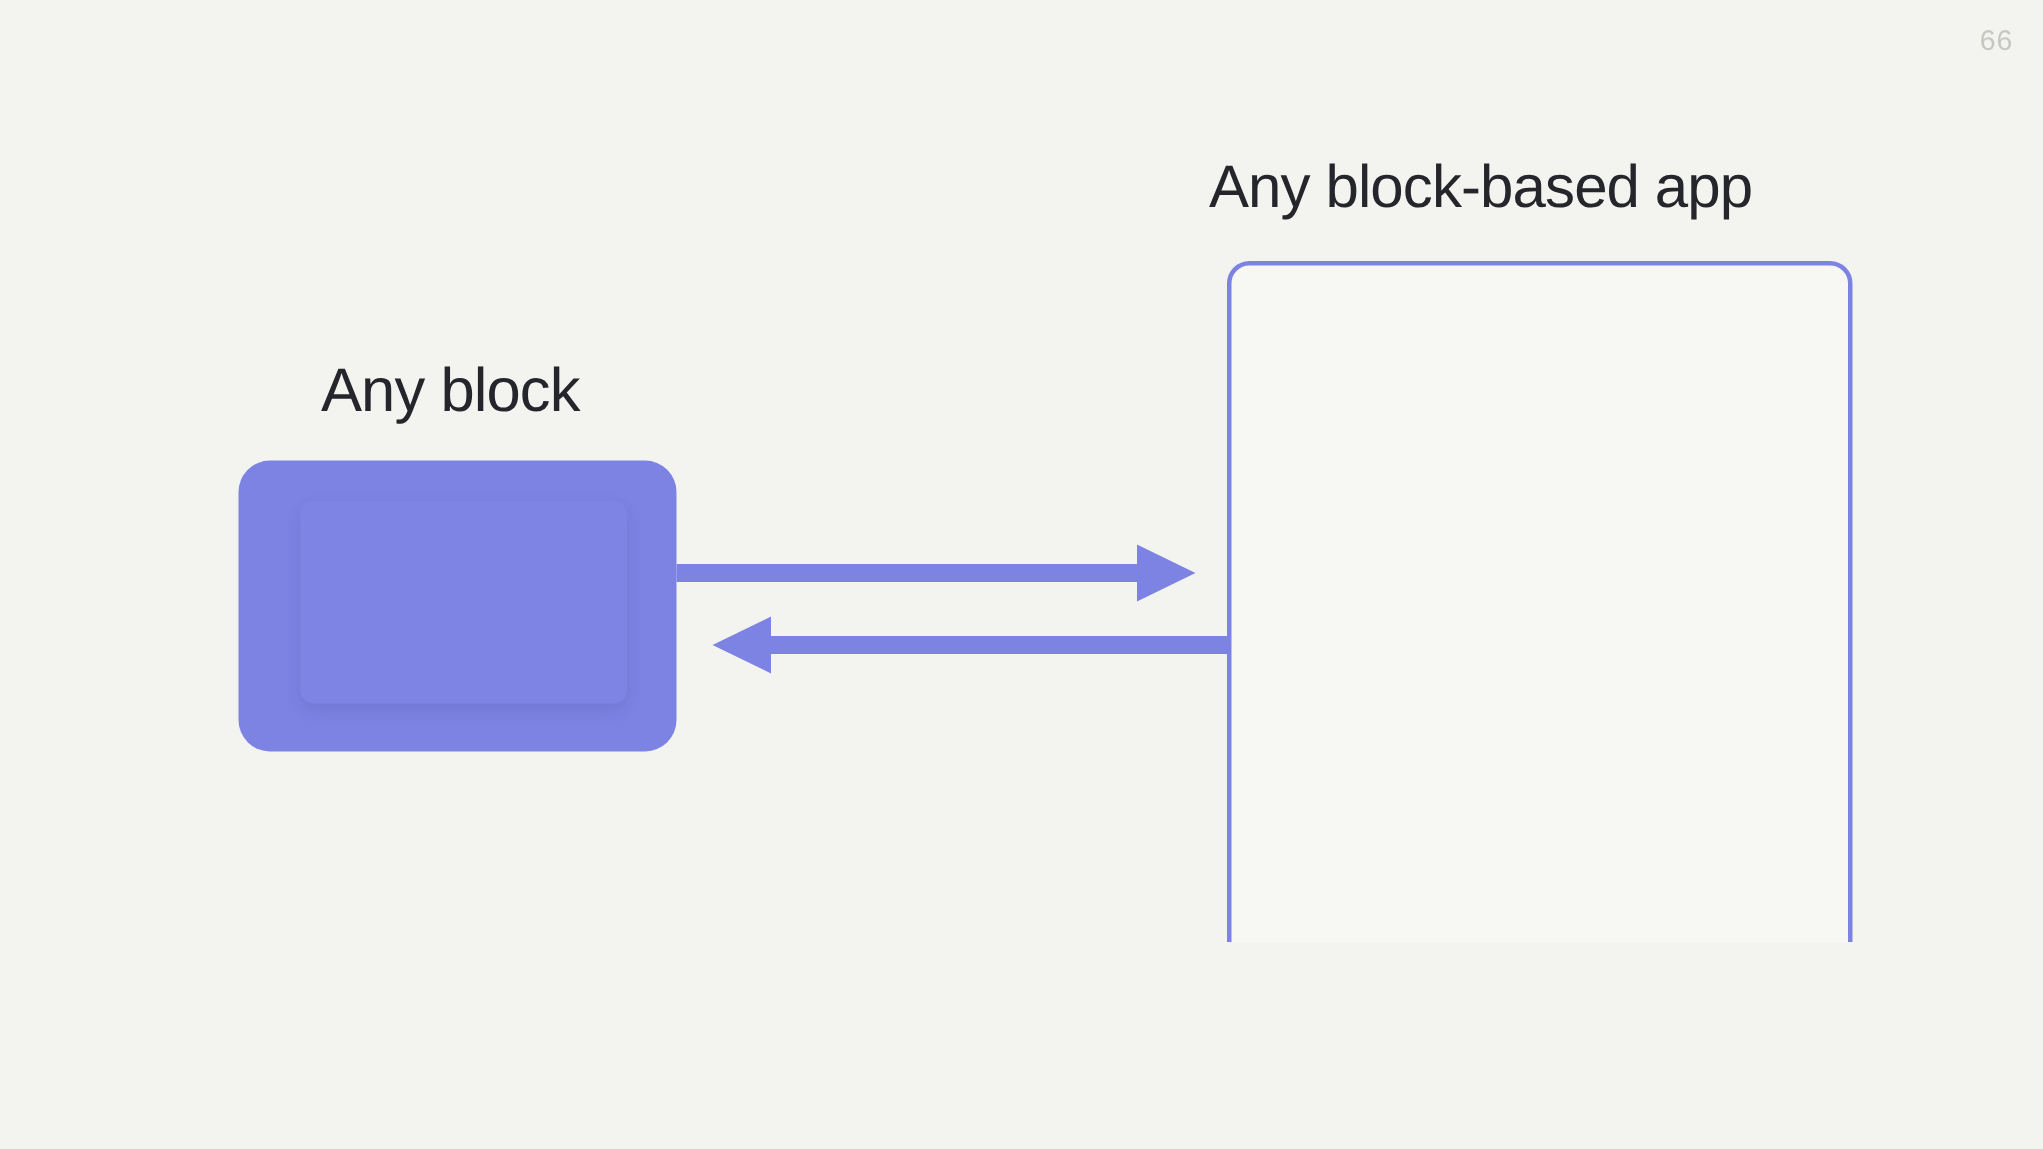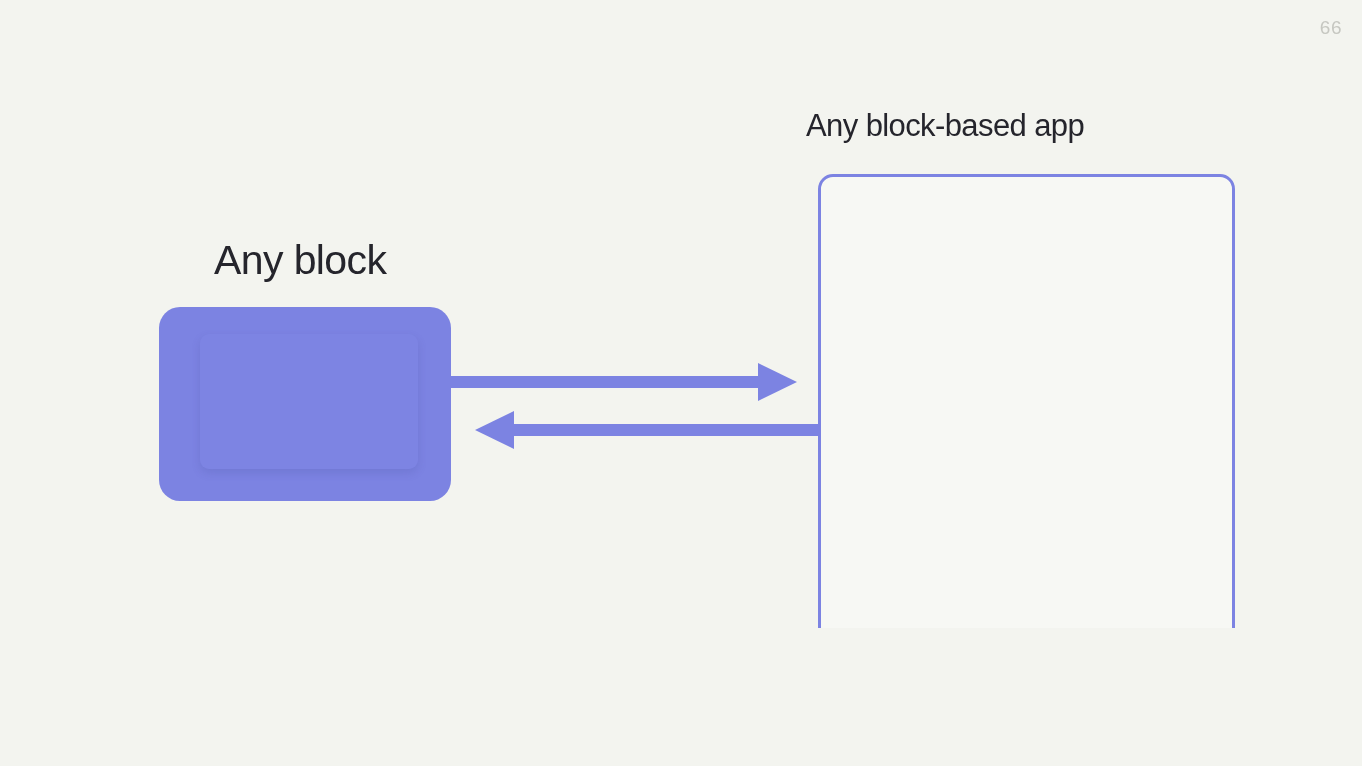--- a/index.html
+++ b/index.html
@@ -36,21 +36,21 @@
     position: absolute;
     color: #25252c;
     font-family: "Liberation Sans", sans-serif;
     font-weight: 400;
     white-space: nowrap;
     letter-spacing: -0.6px;
   }
   .heading-app {
     left: 806px;
     top: 97px;
-    font-size: 31px;
+    font-size: 40px;
     line-height: 57px;
   }
   .heading-block {
     left: 214px;
     top: 234px;
     font-size: 41px;
     line-height: 53px;
   }
 
   

